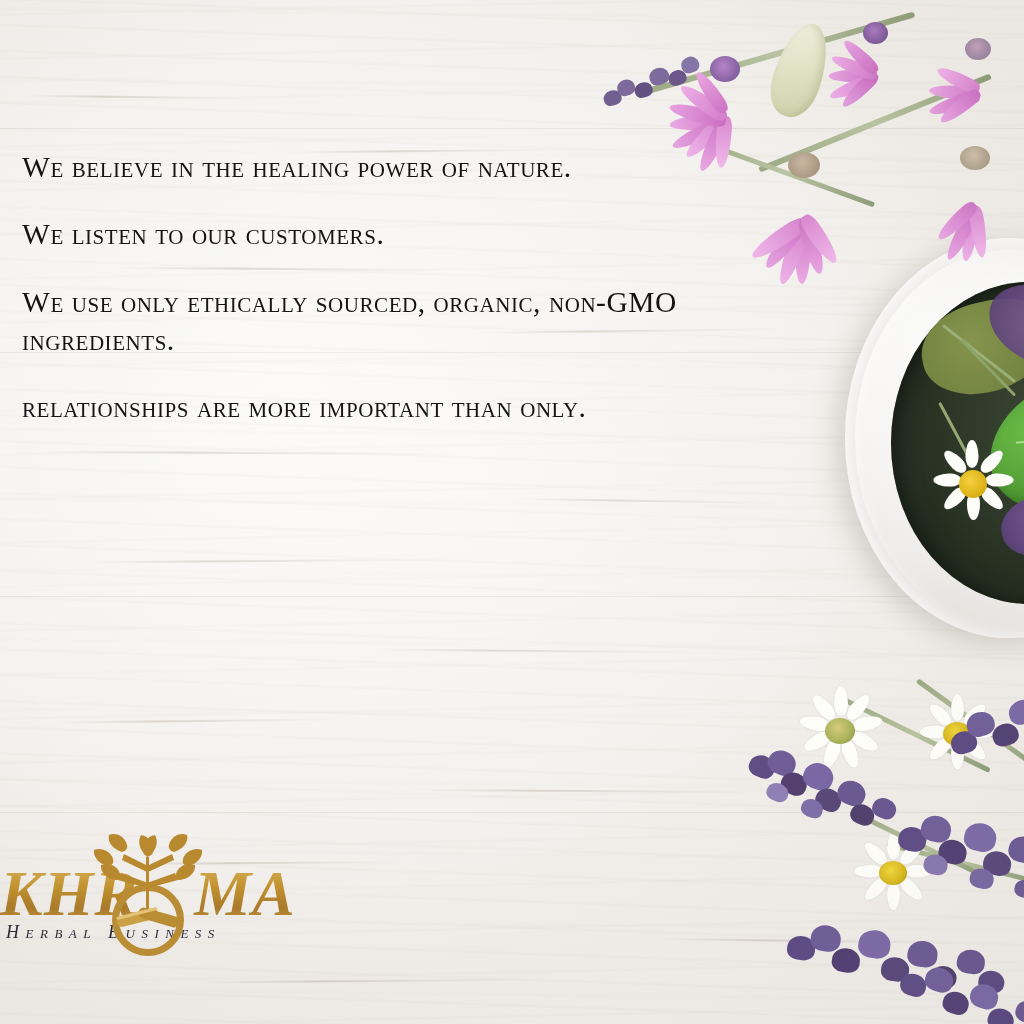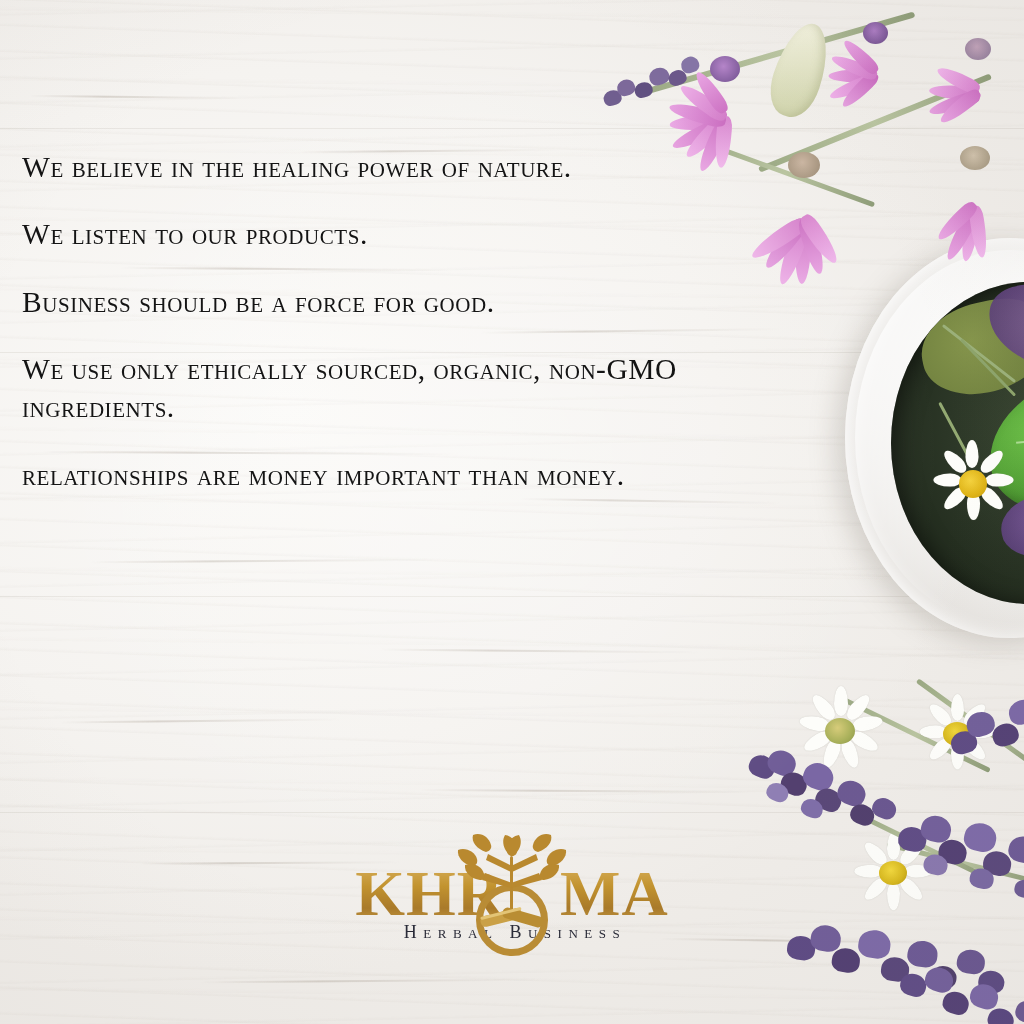--- a/index.html
+++ b/index.html
@@ -43,21 +43,21 @@
     font-family:"Liberation Serif", serif;
     font-variant:small-caps;
     font-size:29.5px;line-height:1.30;
     letter-spacing:.55px;color:#141414;
     margin:0 0 29px 0;
     text-shadow:0 1px 0 rgba(255,255,255,.45);
   }
   .value:last-child{margin-bottom:0;}
 
   
-  .logo{position:absolute;left:0;right:0;top:862px;text-align:center;}
+  .logo{position:absolute;left:0;right:0;top:862px;font-style:italic;}
   .logo-wrap{display:inline-block;position:relative;}
   .brand{
     font-family:"Liberation Serif", serif;
     font-size:64px;font-weight:700;line-height:1;
     letter-spacing:1px;color:#b9893a;
     background:linear-gradient(180deg,#d8b05e 0%,#c2932f 38%,#a97a2a 72%,#c59a44 100%);
     -webkit-background-clip:text;background-clip:text;
     -webkit-text-fill-color:transparent;
     position:relative;white-space:nowrap;
   }
@@ -330,24 +330,23 @@
       <div class="lav-floret" style="left:94px;top:24px;width:26px;height:22px;background:#594780"></div>
       <div class="lav-floret" style="left:118px;top:8px;width:26px;height:22px;background:#6c5992"></div>
     </div>
   </div>
 
   <div class="vign"></div>
 
 
   <div class="values">
     <p class="value">We believe in the healing power of nature.</p>
-    <p class="value">We listen to our products.</p>
-    <p class="value">Business should be a force for good.</p>
+    <p class="value">We listen to our customers.</p>
     <p class="value">We use only ethically sourced, organic, non-GMO ingredients.</p>
-    <p class="value">relationships are money important than money.</p>
+    <p class="value">relationships are more important than only.</p>
   </div>
 
   <div class="logo">
     <div class="logo-wrap">
       <div class="brand"><span>KHR</span><span class="gap"></span><span>MA</span></div>
 
       
       <div class="oring"></div>
 
       

